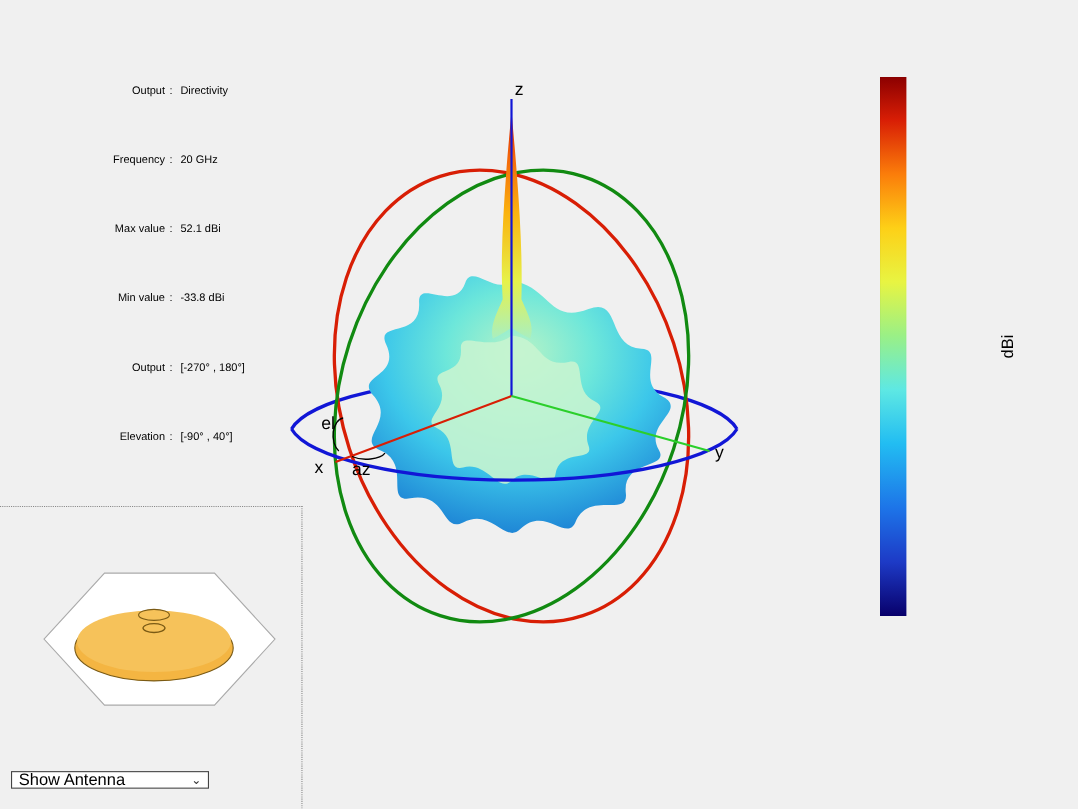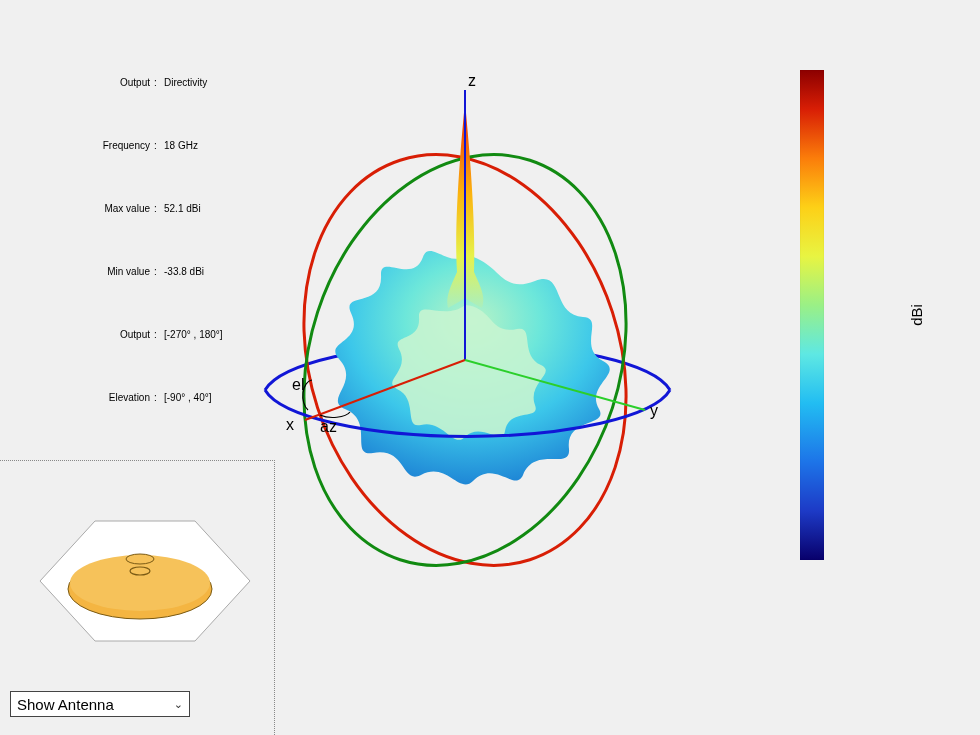--- a/index.html
+++ b/index.html
@@ -106,21 +106,21 @@
     border-right: 1px dotted #888;
     box-sizing: border-box;
   }
   .inset svg { display: block; }
   
   .dropdown {
     position: absolute;
     left: 10px;
     bottom: 18px;
     width: 180px;
-    height: 26px;
+    height: 16px;
     background: #fff;
     border: 1px solid #444;
     box-sizing: border-box;
     display: flex;
     align-items: center;
     justify-content: space-between;
     padding: 0 6px;
     font-size: 15px;
     cursor: pointer;
   }
@@ -142,21 +142,21 @@
 
   <div class="info">
     <div class="info-row">
       <div class="info-label">Output</div>
       <div class="info-sep">:</div>
       <div class="info-value">Directivity</div>
     </div>
     <div class="info-row">
       <div class="info-label">Frequency</div>
       <div class="info-sep">:</div>
-      <div class="info-value">18 GHz</div>
+      <div class="info-value">20 GHz</div>
     </div>
     <div class="info-row">
       <div class="info-label">Max value</div>
       <div class="info-sep">:</div>
       <div class="info-value">52.1 dBi</div>
     </div>
     <div class="info-row">
       <div class="info-label">Min value</div>
       <div class="info-sep">:</div>
       <div class="info-value">-33.8 dBi</div>

